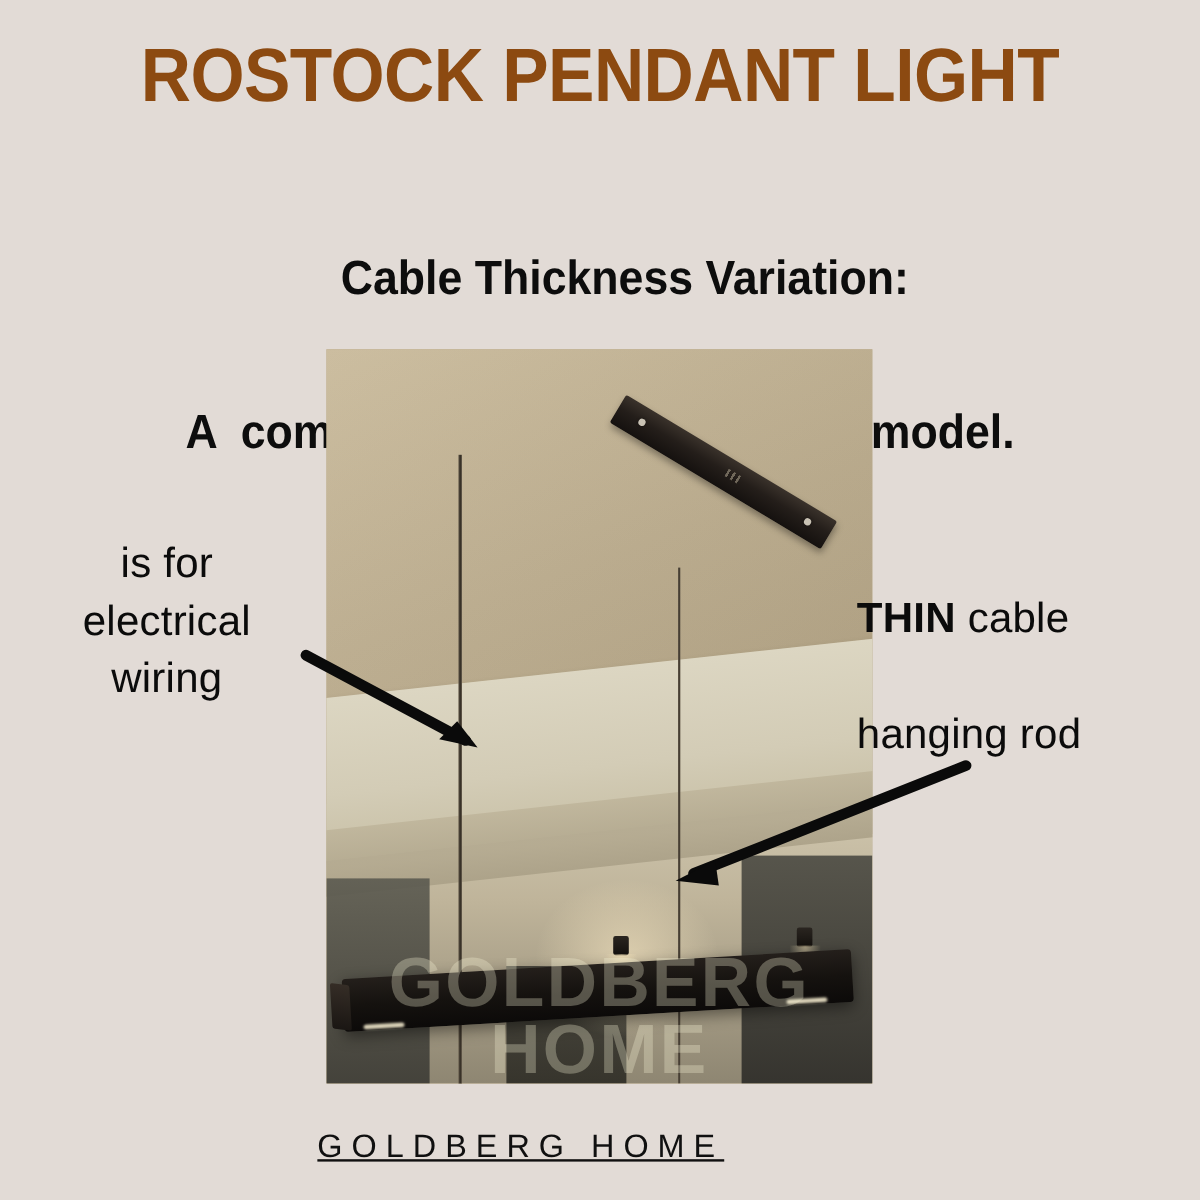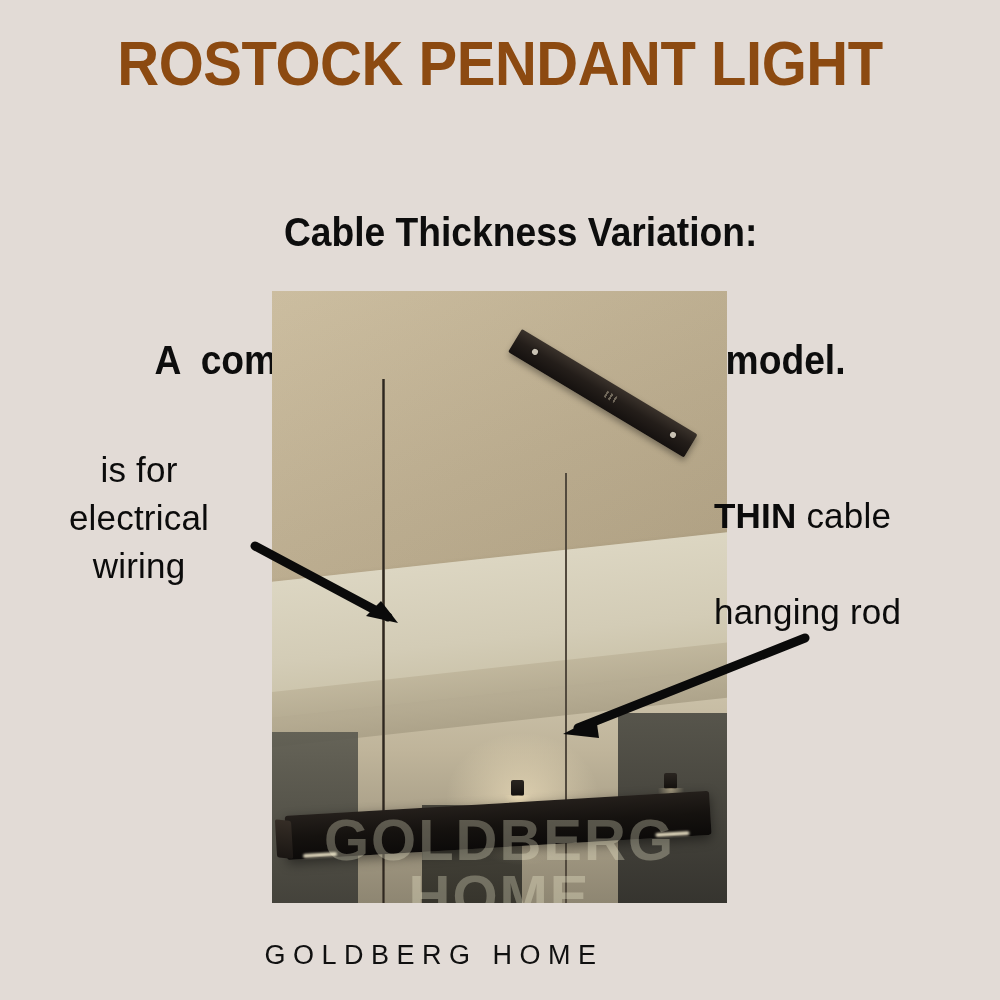--- a/index.html
+++ b/index.html
@@ -161,21 +161,20 @@
   .watermark{
     position:absolute;left:0;top:500px;width:100%;
     text-align:center;
     font-weight:bold;
     font-size:58px;
     line-height:56px;
     letter-spacing:2px;
     color:rgba(250,244,214,0.30);
     pointer-events:none;
     user-select:none;
-    margin-top:21px;
   }
   .watermark span{display:block;}
 
   
   .anno{
     position:absolute;
     font-size:35px;
     line-height:48px;
     color:#0B0B0B;
     font-weight:400;
@@ -189,20 +188,21 @@
   .arrows{position:absolute;left:0;top:0;width:1000px;height:1000px;pointer-events:none;}
 
   
   .footer{
     position:absolute;left:0;top:940px;width:868px;
     text-align:center;
     font-size:27px;
     letter-spacing:7.5px;
     color:#101010;
     font-weight:400;
+    text-decoration:underline;
   }
 </style>
 </head>
 <body>
 
 <div class="canvas">
 
   <div class="title">ROSTOCK PENDANT LIGHT</div>
 
   <div class="subtitle">

